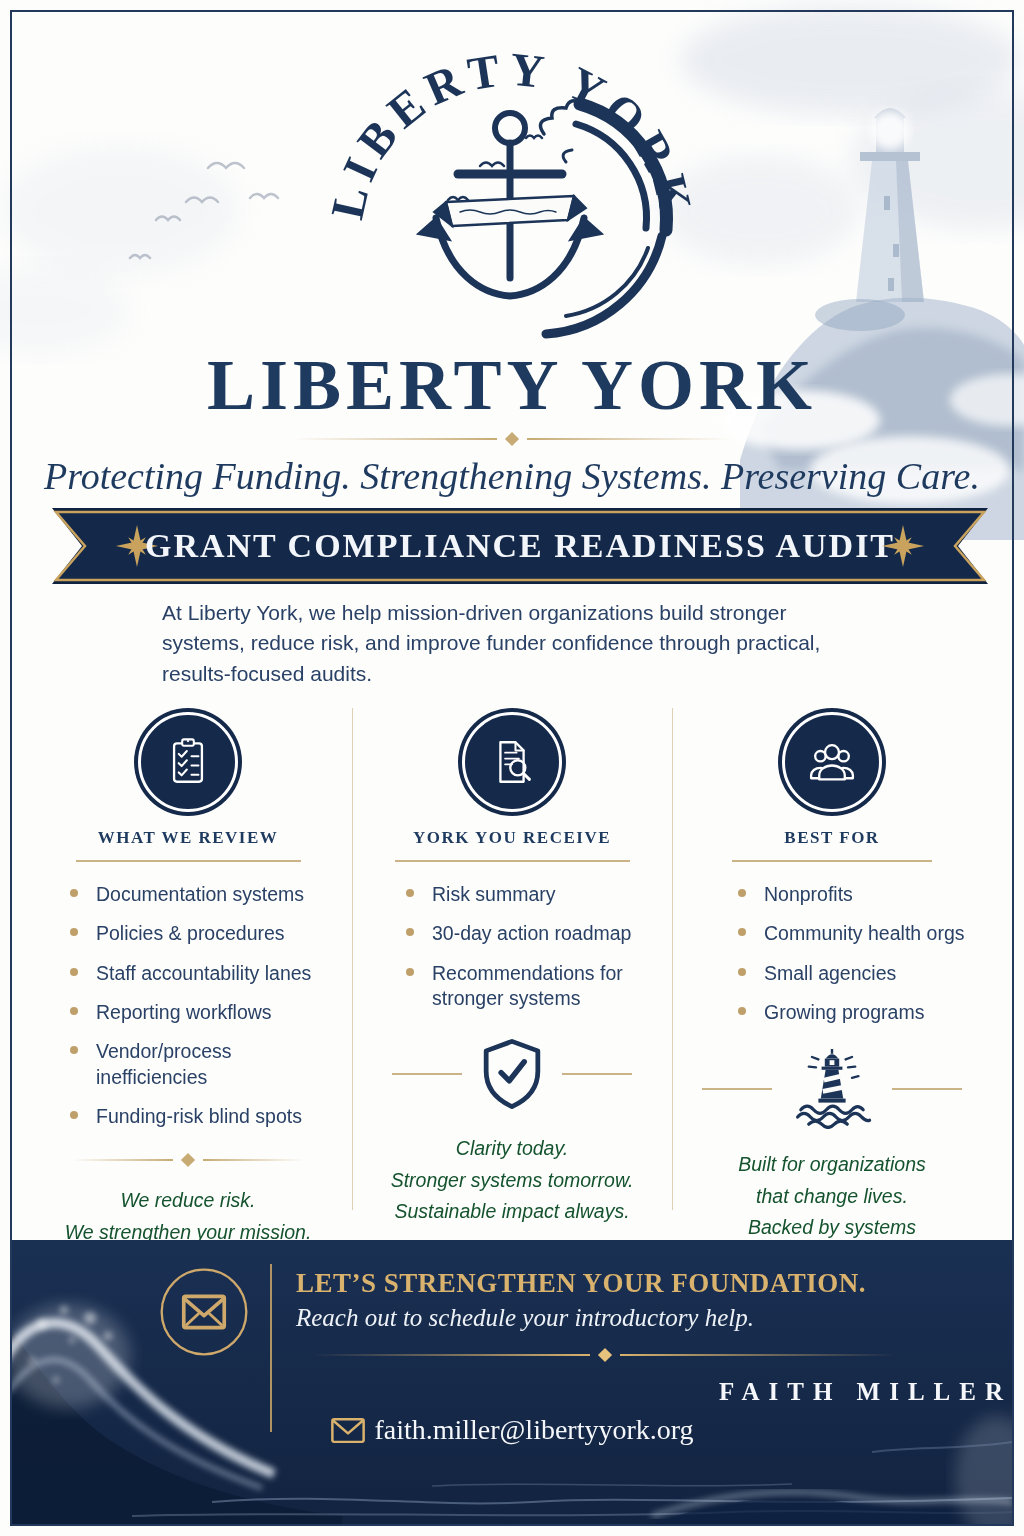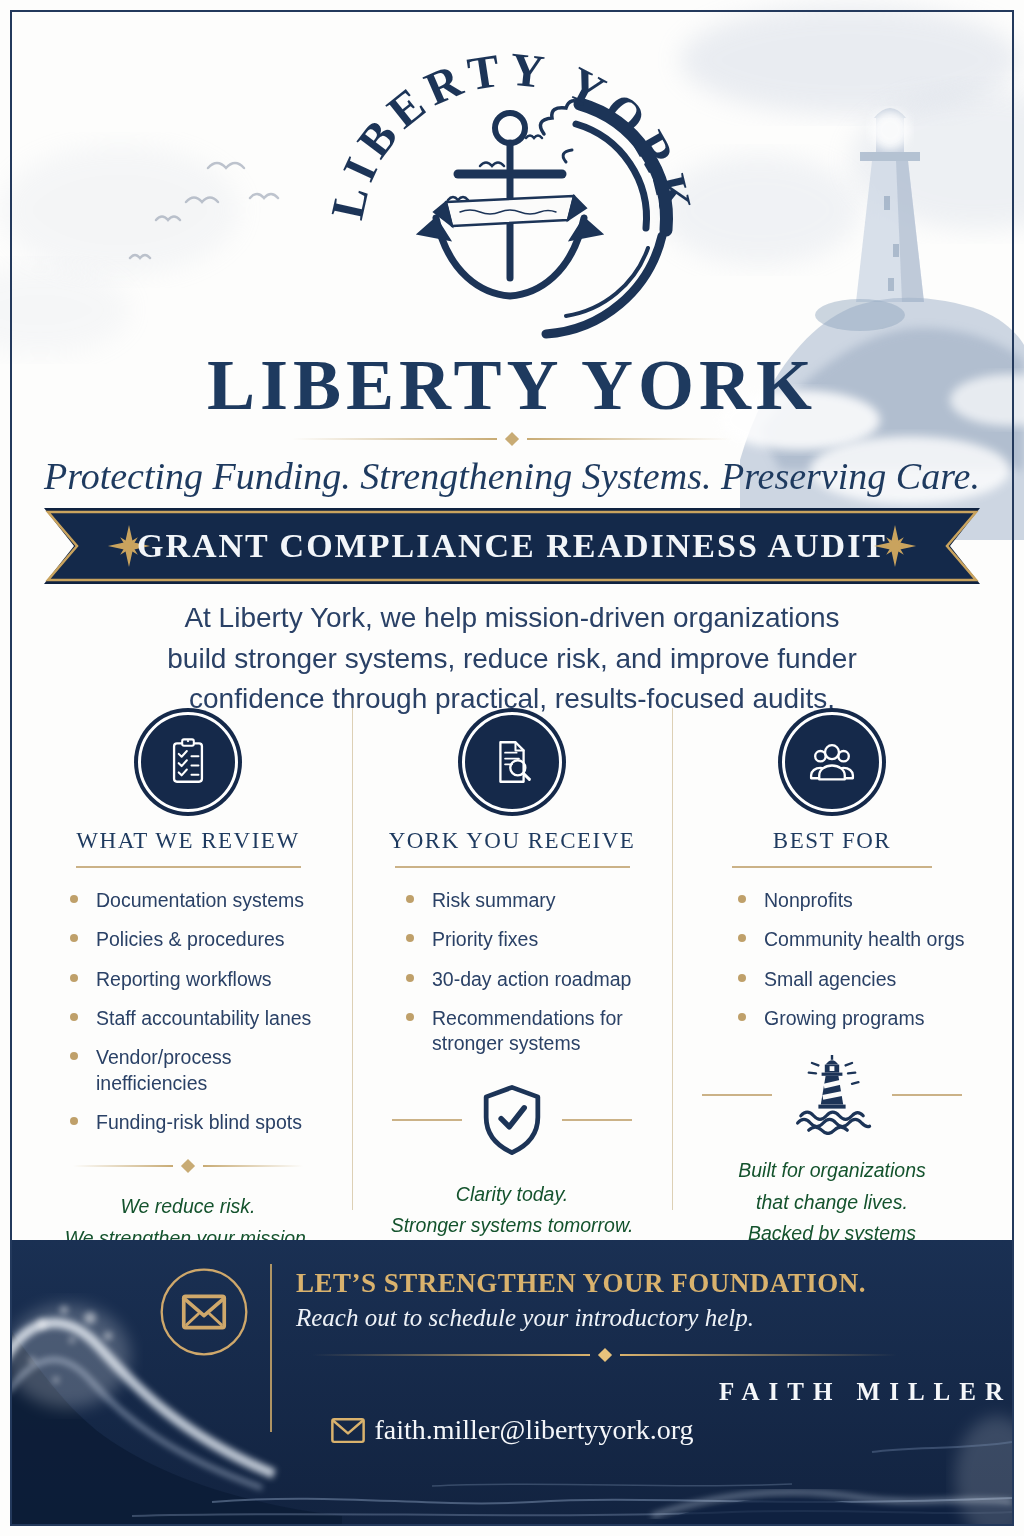--- a/index.html
+++ b/index.html
@@ -15,40 +15,40 @@
   .orn{display:flex;align-items:center;gap:10px;}
   .orn-line{flex:1;height:2px;}
   .orn-line.l{background:linear-gradient(to right,rgba(200,171,116,0),#c8ab74);}
   .orn-line.r{background:linear-gradient(to left,rgba(200,171,116,0),#c8ab74);}
   .orn-diamond{width:10px;height:10px;background:#c8ab74;transform:rotate(45deg);flex:0 0 auto;}
   .title-orn{position:absolute;top:434px;left:292px;width:440px;z-index:3;}
   .tagline{position:absolute;top:454px;left:0;width:100%;text-align:center;font-style:italic;
            font-size:38px;color:#1e3a5f;z-index:3;}
 
   
-  .ribbon{position:absolute;top:508px;left:44px;width:936px;height:92px;z-index:3;}
+  .ribbon{position:absolute;top:508px;left:52px;width:936px;height:92px;z-index:3;}
   .ribbon svg.shape{position:absolute;inset:0;}
   .ribbon-text{position:absolute;inset:0;text-align:center;line-height:76px;color:#f2f5f9;
                font-size:34px;font-weight:600;letter-spacing:2px;}
   .star{position:absolute;top:15px;width:46px;height:46px;}
   .star.left{left:62px;} .star.right{right:62px;}
 
-  .intro{position:absolute;top:598px;left:162px;width:700px;text-align:center;z-index:3;
-         font-family:"Liberation Sans",sans-serif;font-size:28px;line-height:1.45;
+  .intro{position:absolute;top:598px;left:162px;width:700px;z-index:3;
+         font-family:"Liberation Sans",sans-serif;font-size:21px;line-height:1.45;
          color:#2a4166;margin:0;font-weight:500;}
 
   
   .col-sep{position:absolute;top:708px;height:502px;width:1px;background:#ddd0b5;z-index:2;}
   .sep1{left:352px;} .sep2{left:672px;}
   .col{position:absolute;top:704px;text-align:center;z-index:3;}
   .col1{left:40px;width:296px;} .col2{left:364px;width:296px;} .col3{left:688px;width:288px;}
   .icon-circle{width:94px;height:94px;margin:8px auto 16px;border-radius:50%;background:#15294a;
                border:3px solid #fff;box-shadow:0 0 0 4px #15294a;display:flex;
                align-items:center;justify-content:center;}
-  .col h2{font-size:23px;font-weight:400;letter-spacing:1.5px;color:#1e3a5f;margin:4px 0 12px;}
+  .col h2{font-size:17px;font-weight:700;letter-spacing:1.5px;color:#1e3a5f;margin:4px 0 12px;}
   .head-rule{height:2px;background:#cbb287;margin:0 auto;}
   .r1{width:225px;} .r2{width:235px;} .r3{width:200px;}
   .col ul{list-style:none;text-align:left;margin:20px 0 0;padding:0;}
   .col1 ul{margin-left:30px;} .col2 ul{margin-left:42px;} .col3 ul{margin-left:50px;}
   .col li{position:relative;padding-left:26px;margin-bottom:14px;
           font-family:"Liberation Sans",sans-serif;font-size:19.5px;line-height:1.3;color:#2a4166;}
   .dot{position:absolute;left:0;top:7px;width:8px;height:8px;border-radius:50%;background:#bfa06a;}
   .col-orn{margin:26px auto 0;width:230px;}
   .footnote{margin-top:20px;font-family:"Liberation Sans",sans-serif;font-style:italic;
             font-size:19.5px;line-height:1.6;color:#14532d;}
@@ -203,22 +203,22 @@
         <path d="M34,52 l5,5 l9,-10" stroke-width="3.5"></path>
         <path d="M34,68 l5,5 l9,-10" stroke-width="3.5"></path>
         <path d="M56,40 h12 M56,56 h12 M56,72 h12" stroke-width="3.5"></path>
       </svg>
     </div>
     <h2>WHAT WE REVIEW</h2>
     <div class="head-rule r1"></div>
     <ul>
       <li><span class="dot"></span><span>Documentation systems</span></li>
       <li><span class="dot"></span><span>Policies &amp; procedures</span></li>
+      <li><span class="dot"></span><span>Staff accountability lanes</span></li>
       <li><span class="dot"></span><span>Reporting workflows</span></li>
-      <li><span class="dot"></span><span>Staff accountability lanes</span></li>
       <li><span class="dot"></span><span>Vendor/process inefficiencies</span></li>
       <li><span class="dot"></span><span>Funding-risk blind spots</span></li>
     </ul>
     <div class="orn col-orn">
       <span class="orn-line l"></span>
         <span class="orn-diamond"></span>
         <span class="orn-line r"></span>
     </div>
     <div class="footnote">
       <div>We reduce risk.</div>
@@ -233,21 +233,20 @@
         <path d="M56,16 v14 h14" stroke-width="3.5"></path>
         <path d="M38,34 h20 M38,44 h24 M38,54 h12" stroke-width="3"></path>
         <circle cx="60" cy="60" r="13" stroke-width="4"></circle>
         <path d="M70,70 L80,80" stroke-width="5"></path>
       </svg>
     </div>
     <h2>YORK YOU RECEIVE</h2>
     <div class="head-rule r2"></div>
     <ul>
       <li><span class="dot"></span><span>Risk summary</span></li>
-      <li><span class="dot"></span><span>Priority fixes</span></li>
       <li><span class="dot"></span><span>30-day action roadmap</span></li>
       <li><span class="dot"></span><span>Recommendations for stronger systems</span></li>
     </ul>
     <div class="emblem-row">
       <span class="emblem-line"></span>
       <svg viewBox="0 0 100 112" width="68" height="78" stroke="#1c3457" fill="none" stroke-linecap="round" stroke-linejoin="round">
         <path d="M50,8 L88,22 V52 C88,78 72,94 50,104 C28,94 12,78 12,52 V22 Z" stroke-width="7"></path>
         <path d="M34,54 L46,66 L68,38" stroke-width="8"></path>
       </svg>
       <span class="emblem-line"></span>

